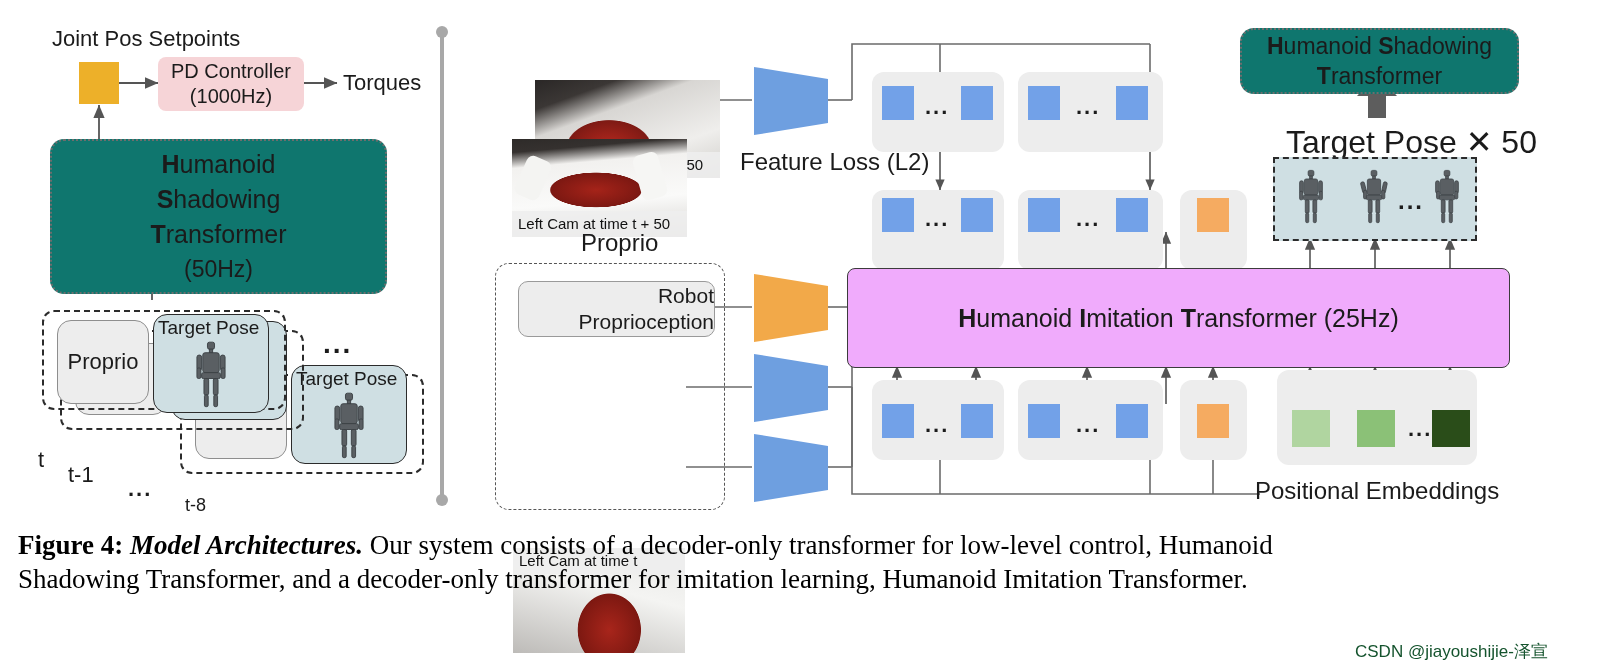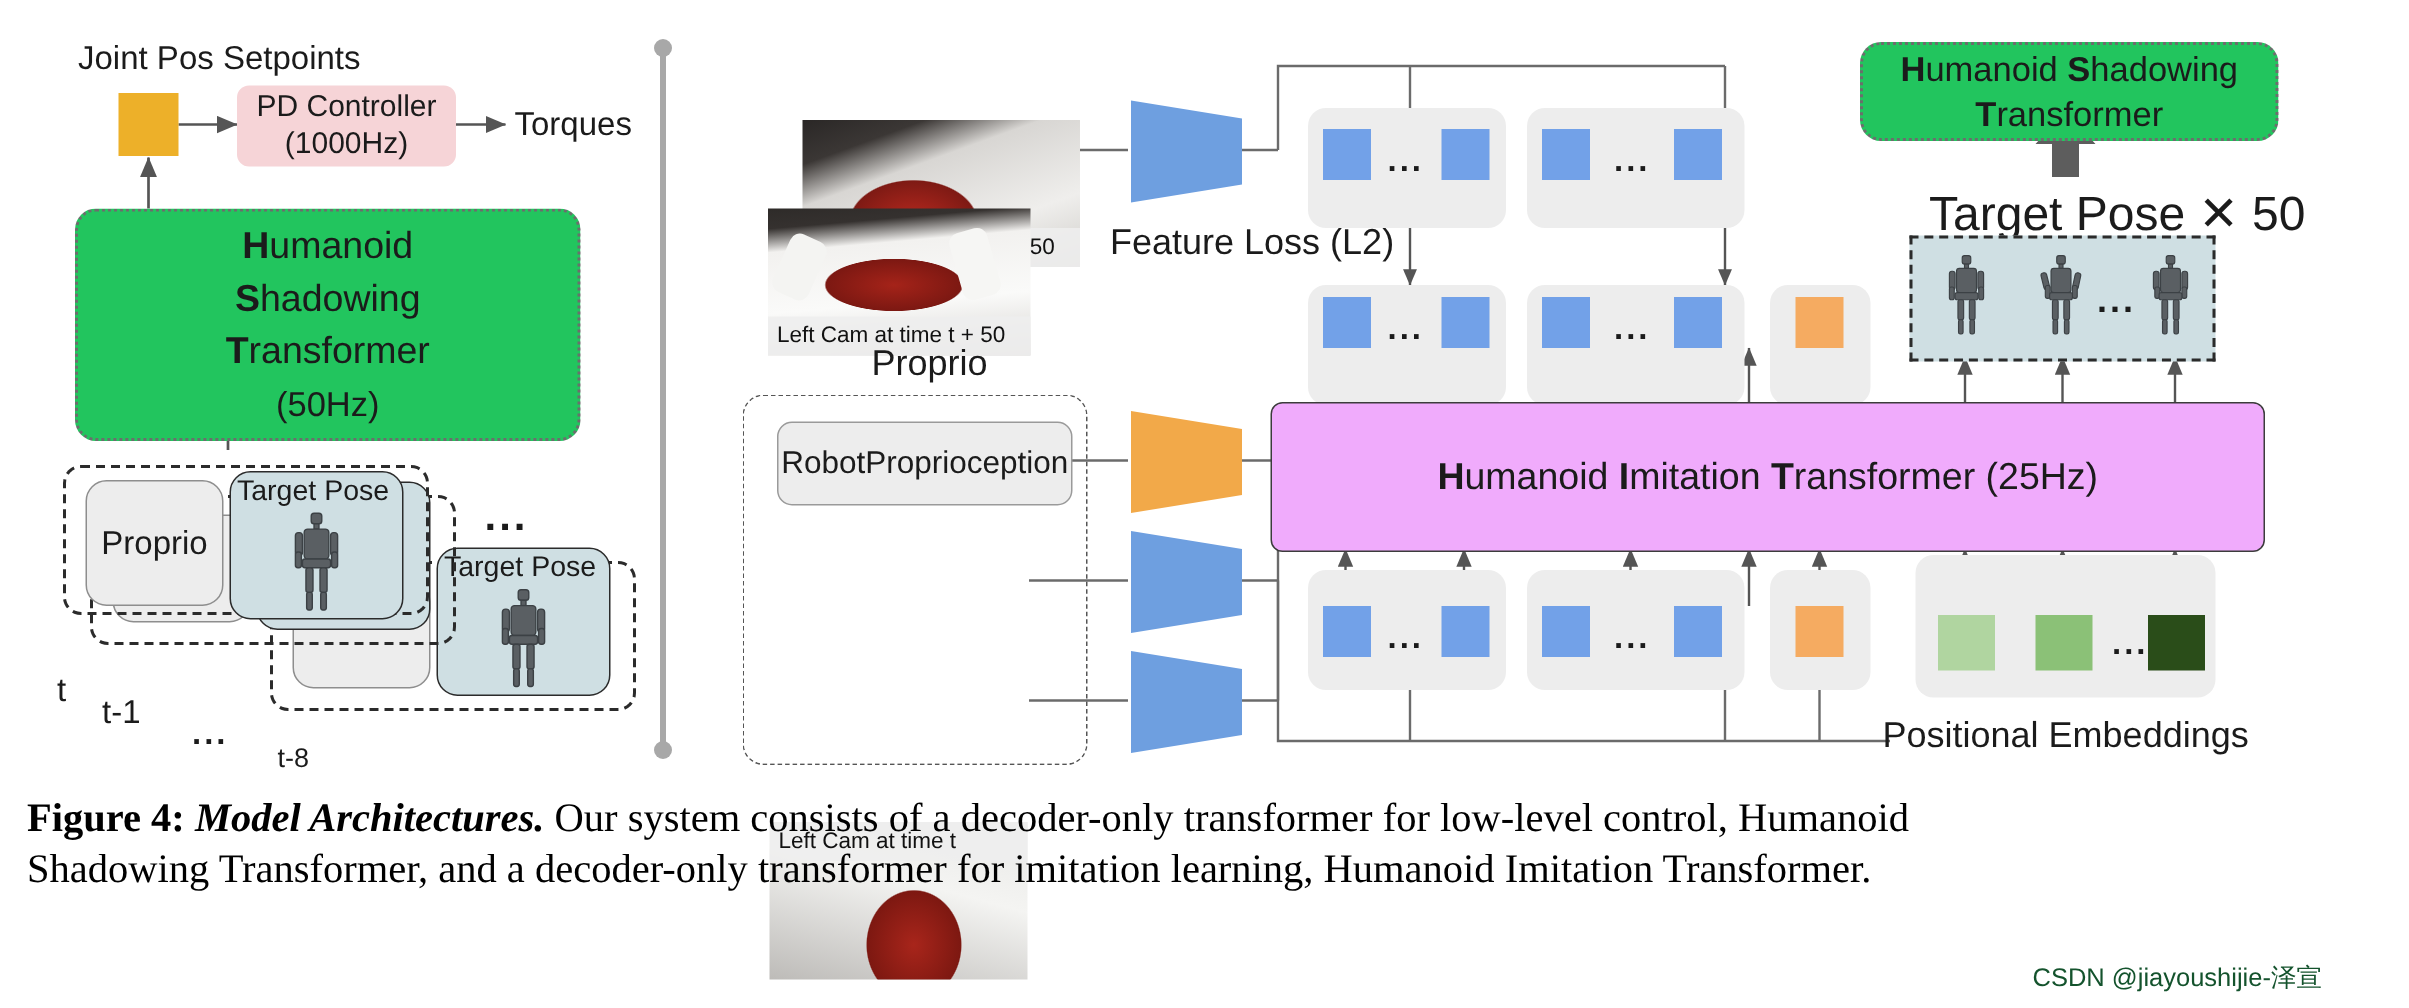--- a/index.html
+++ b/index.html
@@ -7,21 +7,21 @@
        font-family:"Liberation Sans",sans-serif;color:#1b1b1b;}
   .fig{position:absolute;left:0;top:0;width:1606px;height:600px;}
   .abs{position:absolute;}
   .ctr{display:flex;align-items:center;justify-content:center;text-align:center;}
 
   
   .lbl{position:absolute;white-space:nowrap;color:#1b1b1b;}
   .divider{position:absolute;background:#a8a8a8;width:4px;border-radius:2px;}
   .dot-cap{position:absolute;width:12px;height:12px;border-radius:50%;background:#a8a8a8;}
 
-  .box-yellow{background:#22c55e;border:2px dotted #6d6d6d;border-radius:14px;}
+  .box-yellow{background:#0f766e;border:2px dotted #6d6d6d;border-radius:14px;}
   .box-pink{background:#f6d4d7;border-radius:8px;}
   .swatch-gold{background:#edb029;}
   .box-dash{border:2px dashed #2b2b2b;border-radius:12px;background:transparent;}
   .box-dash-thin{border:1.6px dashed #555;border-radius:14px;background:transparent;}
   .card-grey{background:#ededed;border:1.6px solid #8e8e8e;border-radius:14px;}
   .card-blue{background:#cfdfe3;border:1.6px solid #2b2b2b;border-radius:14px;}
   .group-grey{background:#ededed;border-radius:12px;}
   .tok-blue{background:#72a1e8;}
   .tok-orange{background:#f5ab61;}
   .hit-bar{background:#f0abfc;border:1.6px solid #3c3c3c;border-radius:8px;}
@@ -245,21 +245,21 @@
   <div class="abs tok-blue" style="left:1116px;top:198px;width:32px;height:34px;"></div>
 
   <div class="abs group-grey" style="left:1180px;top:190px;width:67px;height:80px;"></div>
   <div class="abs tok-orange" style="left:1197px;top:198px;width:32px;height:34px;"></div>
 
   <div class="lbl" style="left:581px;top:229px;font-size:24px;">Proprio</div>
 
   <div class="abs box-dash-thin" style="left:495px;top:263px;width:228px;height:245px;"></div>
 
   <div class="abs card-grey ctr" style="left:518px;top:281px;width:195px;height:54px;border-radius:10px;border:1.6px solid #9a9a9a;
-              font-size:21px;line-height:26px;">
+              flex-direction:column;font-size:21px;line-height:26px;align-items:flex-end;">
     <div>Robot</div>
     <div>Proprioception</div>
   </div>
 
   <div class="abs photo" style="left:513px;top:352px;width:172px;height:105px;
               background:
                 radial-gradient(ellipse 40px 46px at 56% 78%, #a8251b 0%, #7d1811 78%, rgba(0,0,0,0) 80%),
                 linear-gradient(195deg,#e8e8e6 0%,#f4f4f2 40%,#bdbbb8 100%);">
     <div class="cap" style="top:0;width:100%;">Left Cam at time t</div>
   </div>

